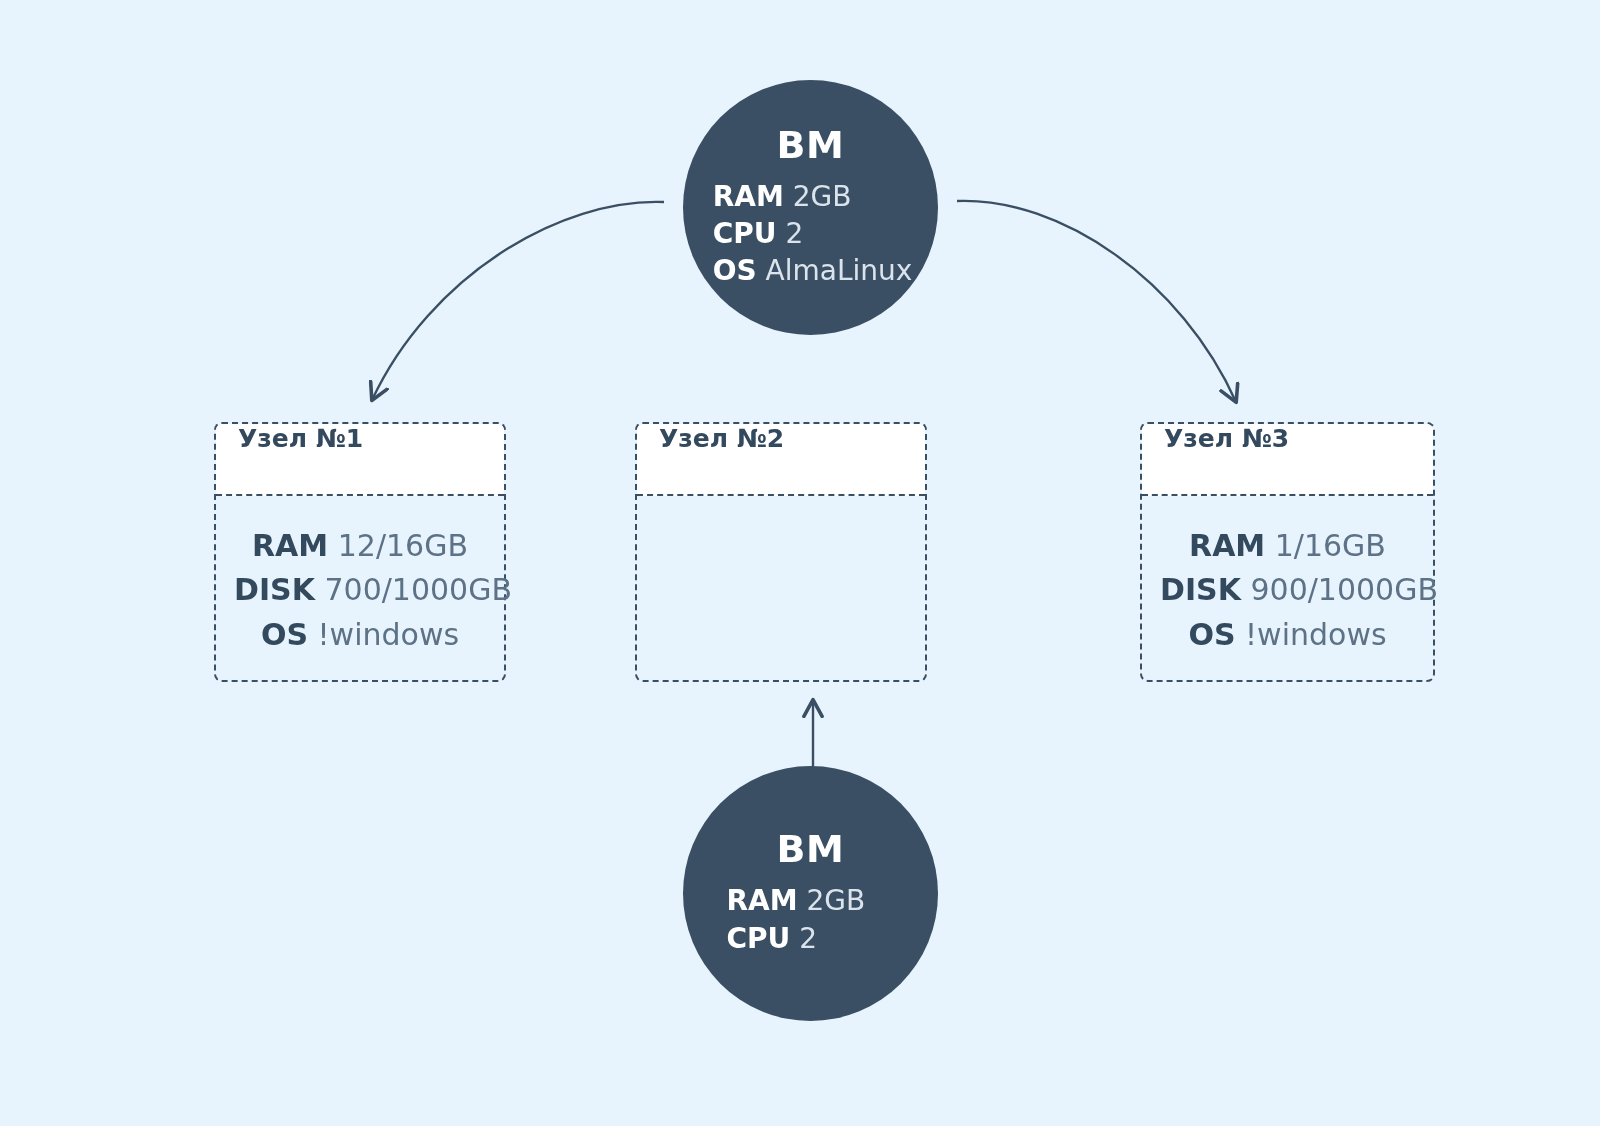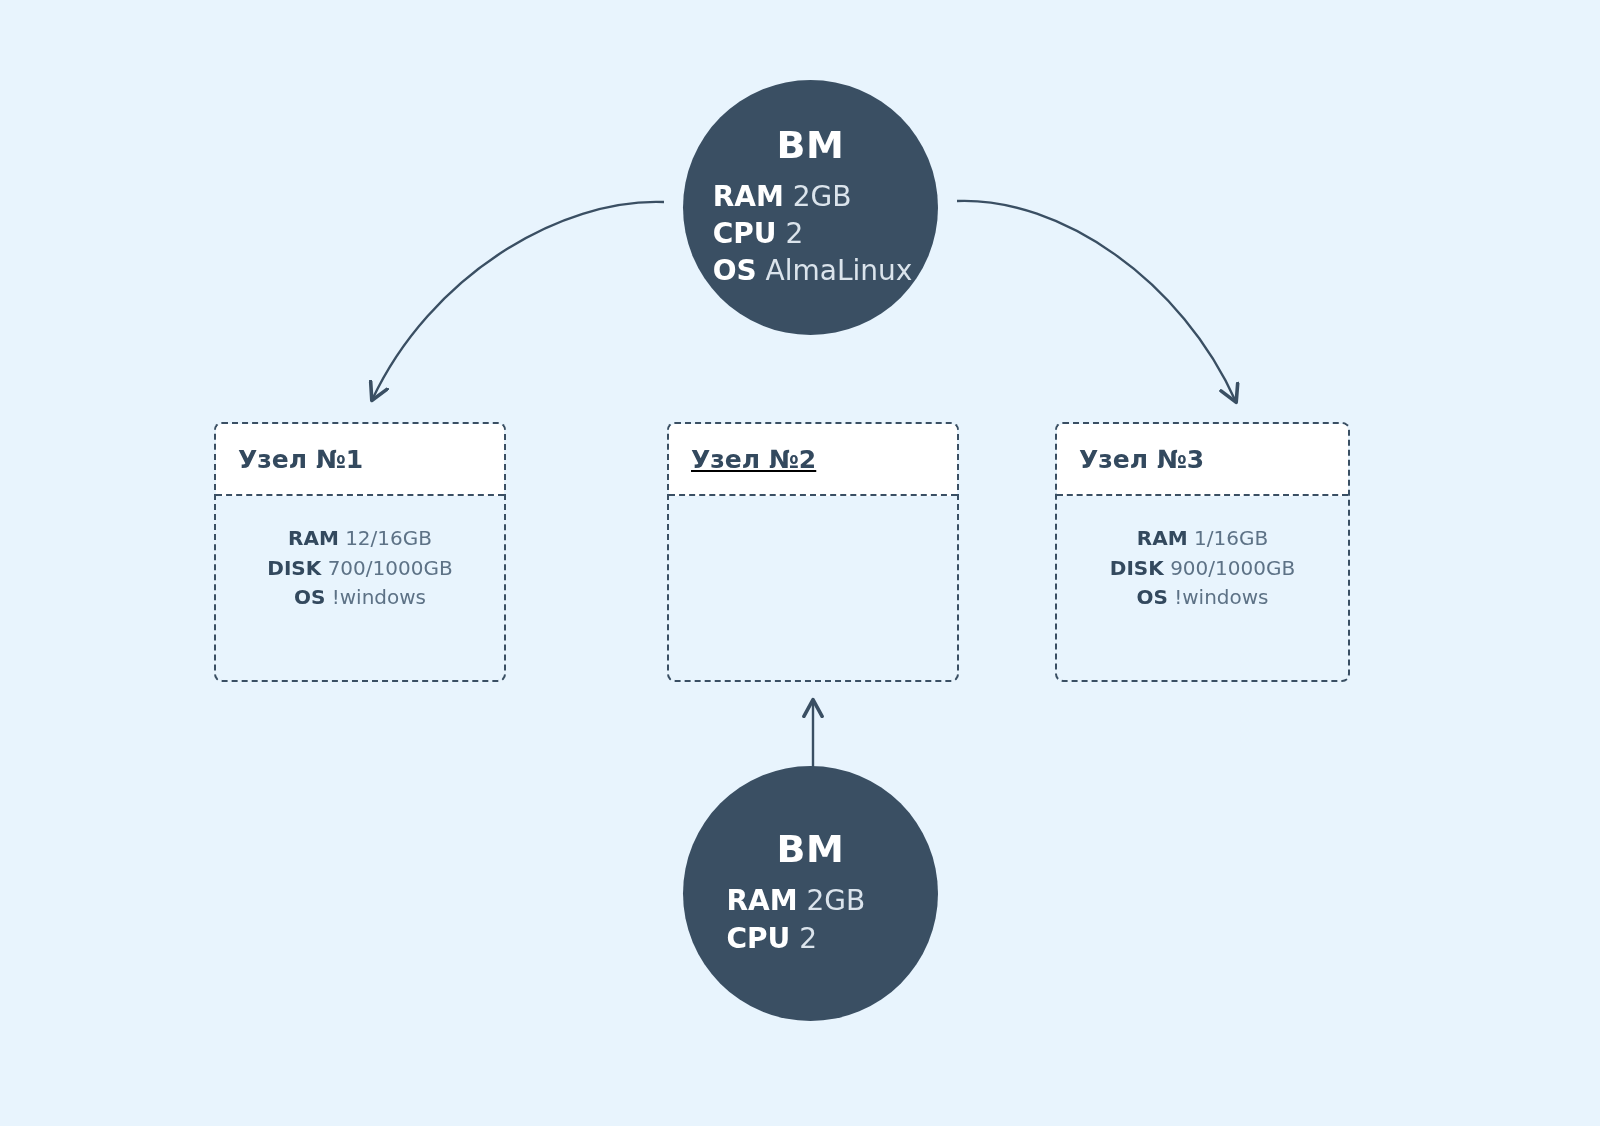--- a/index.html
+++ b/index.html
@@ -100,52 +100,51 @@
     border-radius: 8px;
     box-sizing: border-box;
     background: transparent;
   }
   .node-header {
     height: 72px;
     background: #ffffff;
     border-bottom: 2px dashed #3a4f63;
     border-radius: 6px 6px 0 0;
     display: flex;
-    align-items: center;
     padding-left: 22px;
     box-sizing: border-box;
   }
   .node-header-title {
     font-size: 25px;
     font-weight: 700;
     color: #33495e;
   }
   .node-body {
     padding: 28px 18px 20px 18px;
     box-sizing: border-box;
     text-align: center;
   }
   .node-body .row {
-    font-size: 20px;
+    font-size: 30px;
     line-height: 1.48;
     white-space: nowrap;
     color: #5a6b7c;
   }
   .node-body .k {
     font-weight: 700;
     color: #33495e;
   }
   .node-body .v {
     font-weight: 400;
     color: #5d7286;
   }
 
   #node-1 { left: 214px; top: 422px; width: 292px; height: 260px; }
-  #node-2 { left: 667px; top: 422px; width: 292px; height: 260px; text-decoration: underline; }
-  #node-3 { left: 1055px; top: 422px; width: 295px; height: 260px; }
+  #node-2 { left: 635px; top: 422px; width: 292px; height: 260px; }
+  #node-3 { left: 1140px; top: 422px; width: 295px; height: 260px; }
 </style>
 </head>
 <body>
 
 <div id="stage">
 
   <svg id="connectors" viewBox="0 0 1600 1126" width="1600" height="1126">
     <defs>
       <marker id="arrowhead" markerWidth="9" markerHeight="9" refX="7.4" refY="4.5" orient="auto" markerUnits="strokeWidth">
         <path d="M0.6,0.7 L7.6,4.5 L0.6,8.3" fill="none" stroke="#3a4f63" stroke-width="1.5" stroke-linecap="round" stroke-linejoin="round"></path>

